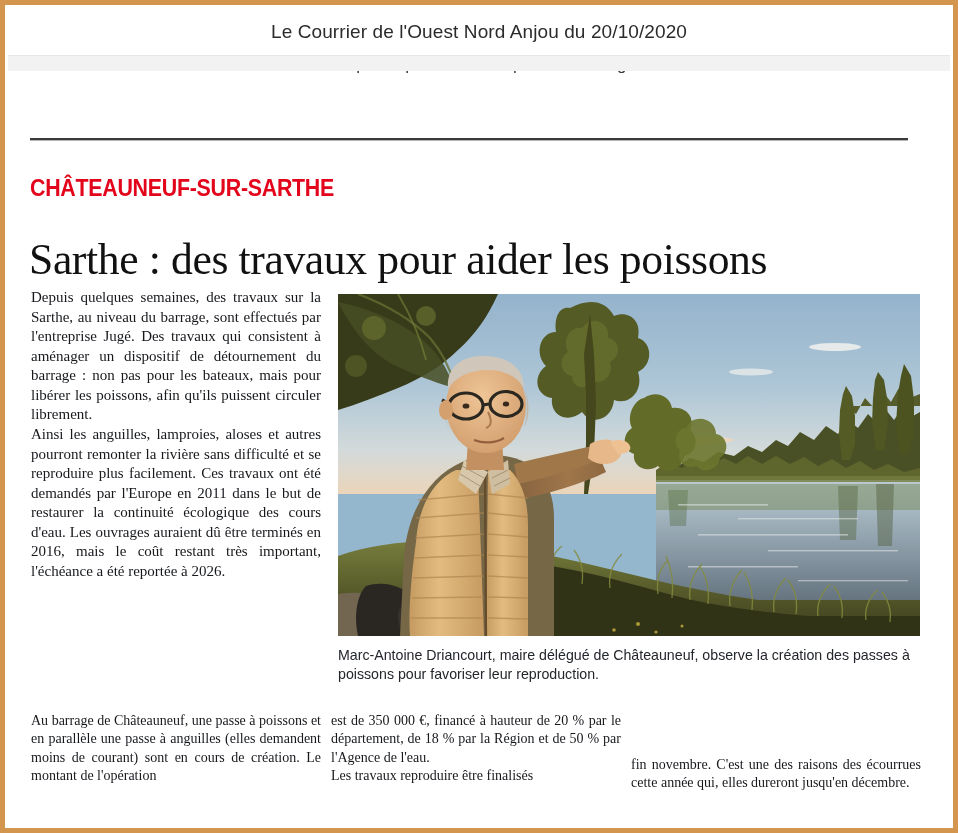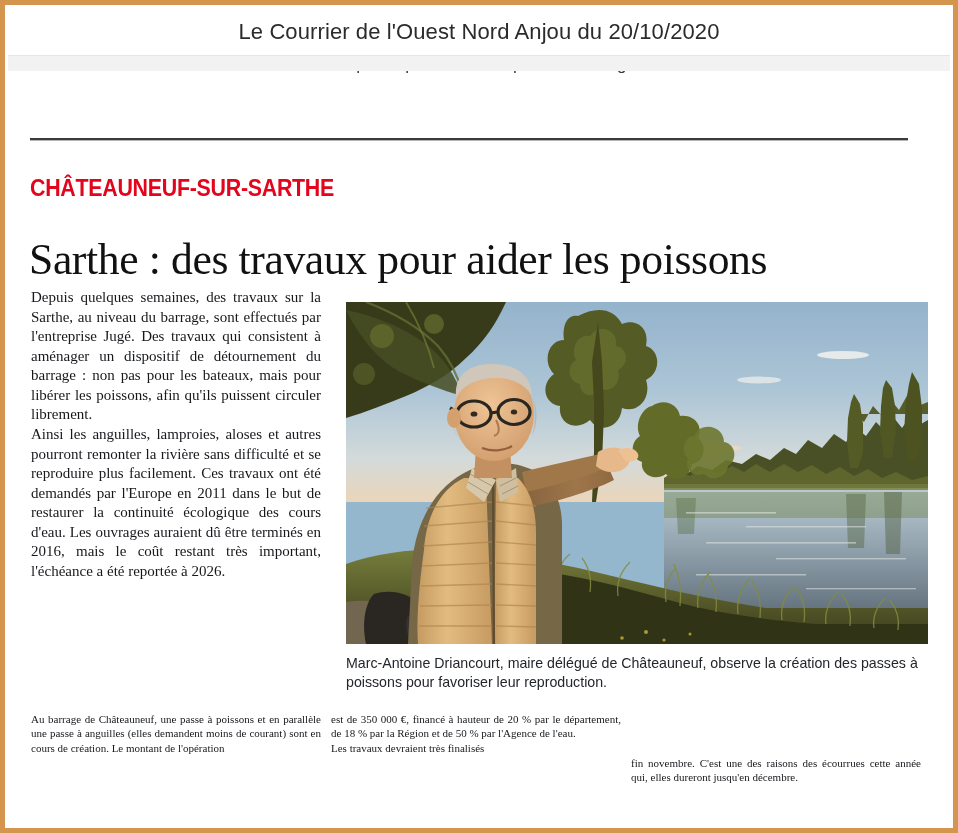--- a/index.html
+++ b/index.html
@@ -43,21 +43,21 @@
     width: 100%;
     height: 47px;
     background: #ffffff;
     display: flex;
     align-items: center;
     justify-content: center;
     box-sizing: border-box;
   }
   .viewer-header-title {
     font-family: "Liberation Sans", sans-serif;
-    font-size: 22px;
+    font-size: 19px;
     color: #2b2b2b;
     letter-spacing: 0.1px;
     white-space: nowrap;
   }
 
   
   .header-band {
     position: absolute;
     left: 0;
     top: 47px;
@@ -197,21 +197,21 @@
     position: absolute;
     left: 23px;
     top: 629px;
     width: 890px;
     display: flex;
     gap: 0;
   }
   .lower .col {
     width: 290px;
     margin-right: 10px;
-    font-size: 11px;
+    font-size: 14px;
     line-height: 1.305;
     color: #16181c;
     text-align: justify;
     text-justify: inter-word;
   }
   .lower .col:last-child {
     margin-right: 0;
     margin-top: 44px;
   }
   .lower .col p {
@@ -245,21 +245,21 @@
 
       <h1 class="headline">Sarthe : des travaux pour aider les poissons</h1>
 
       <div class="upper">
 
         <div class="col-intro">
           <p>Depuis quelques semaines, des travaux sur la Sarthe, au niveau du barrage, sont effectués par l'entreprise Jugé. Des travaux qui consistent à aménager un dispositif de détournement du barrage : non pas pour les bateaux, mais pour libérer les poissons, afin qu'ils puissent circuler librement.</p>
           <p>Ainsi les anguilles, lamproies, aloses et autres pourront remonter la rivière sans difficulté et se reproduire plus facilement. Ces travaux ont été demandés par l'Europe en 2011 dans le but de restaurer la continuité écologique des cours d'eau. Les ouvrages auraient dû être terminés en 2016, mais le coût restant très important, l'échéance a été reportée à 2026.</p>
         </div>
 
-        <figure class="photo-figure" style="margin:8px;">
+        <figure class="photo-figure" style="margin:0;">
           <div class="photo">
             <svg viewBox="0 0 582 342" preserveAspectRatio="none">
               <defs>
                 <linearGradient id="skyGrad" x1="0" y1="0" x2="0" y2="1">
                   <stop offset="0%" stop-color="#8fb4d6"></stop>
                   <stop offset="45%" stop-color="#a9c8e0"></stop>
                   <stop offset="78%" stop-color="#d2dee5"></stop>
                   <stop offset="100%" stop-color="#ecd9c2"></stop>
                 </linearGradient>
                 <linearGradient id="waterGrad" x1="0" y1="0" x2="0" y2="1">
@@ -438,21 +438,21 @@
           <figcaption class="photo-caption">Marc-Antoine Driancourt, maire délégué de Châteauneuf, observe la création des passes à poissons pour favoriser leur reproduction.</figcaption>
         </figure>
       </div>
 
       <div class="lower">
         <div class="col">
           <p>Au barrage de Châteauneuf, une passe à poissons et en parallèle une passe à anguilles (elles demandent moins de courant) sont en cours de création. Le montant de l'opération</p>
         </div>
         <div class="col">
           <p>est de 350 000 €, financé à hauteur de 20 % par le département, de 18 % par la Région et de 50 % par l'Agence de l'eau.</p>
-          <p>Les travaux devraient très finalisés</p>
+          <p>Les travaux reproduire être finalisés</p>
         </div>
         <div class="col">
           <p>fin novembre. C'est une des raisons des écourrues cette année qui, elles dureront jusqu'en décembre.</p>
         </div>
       </div>
 
     </div>
   </div>
 </div>
 

